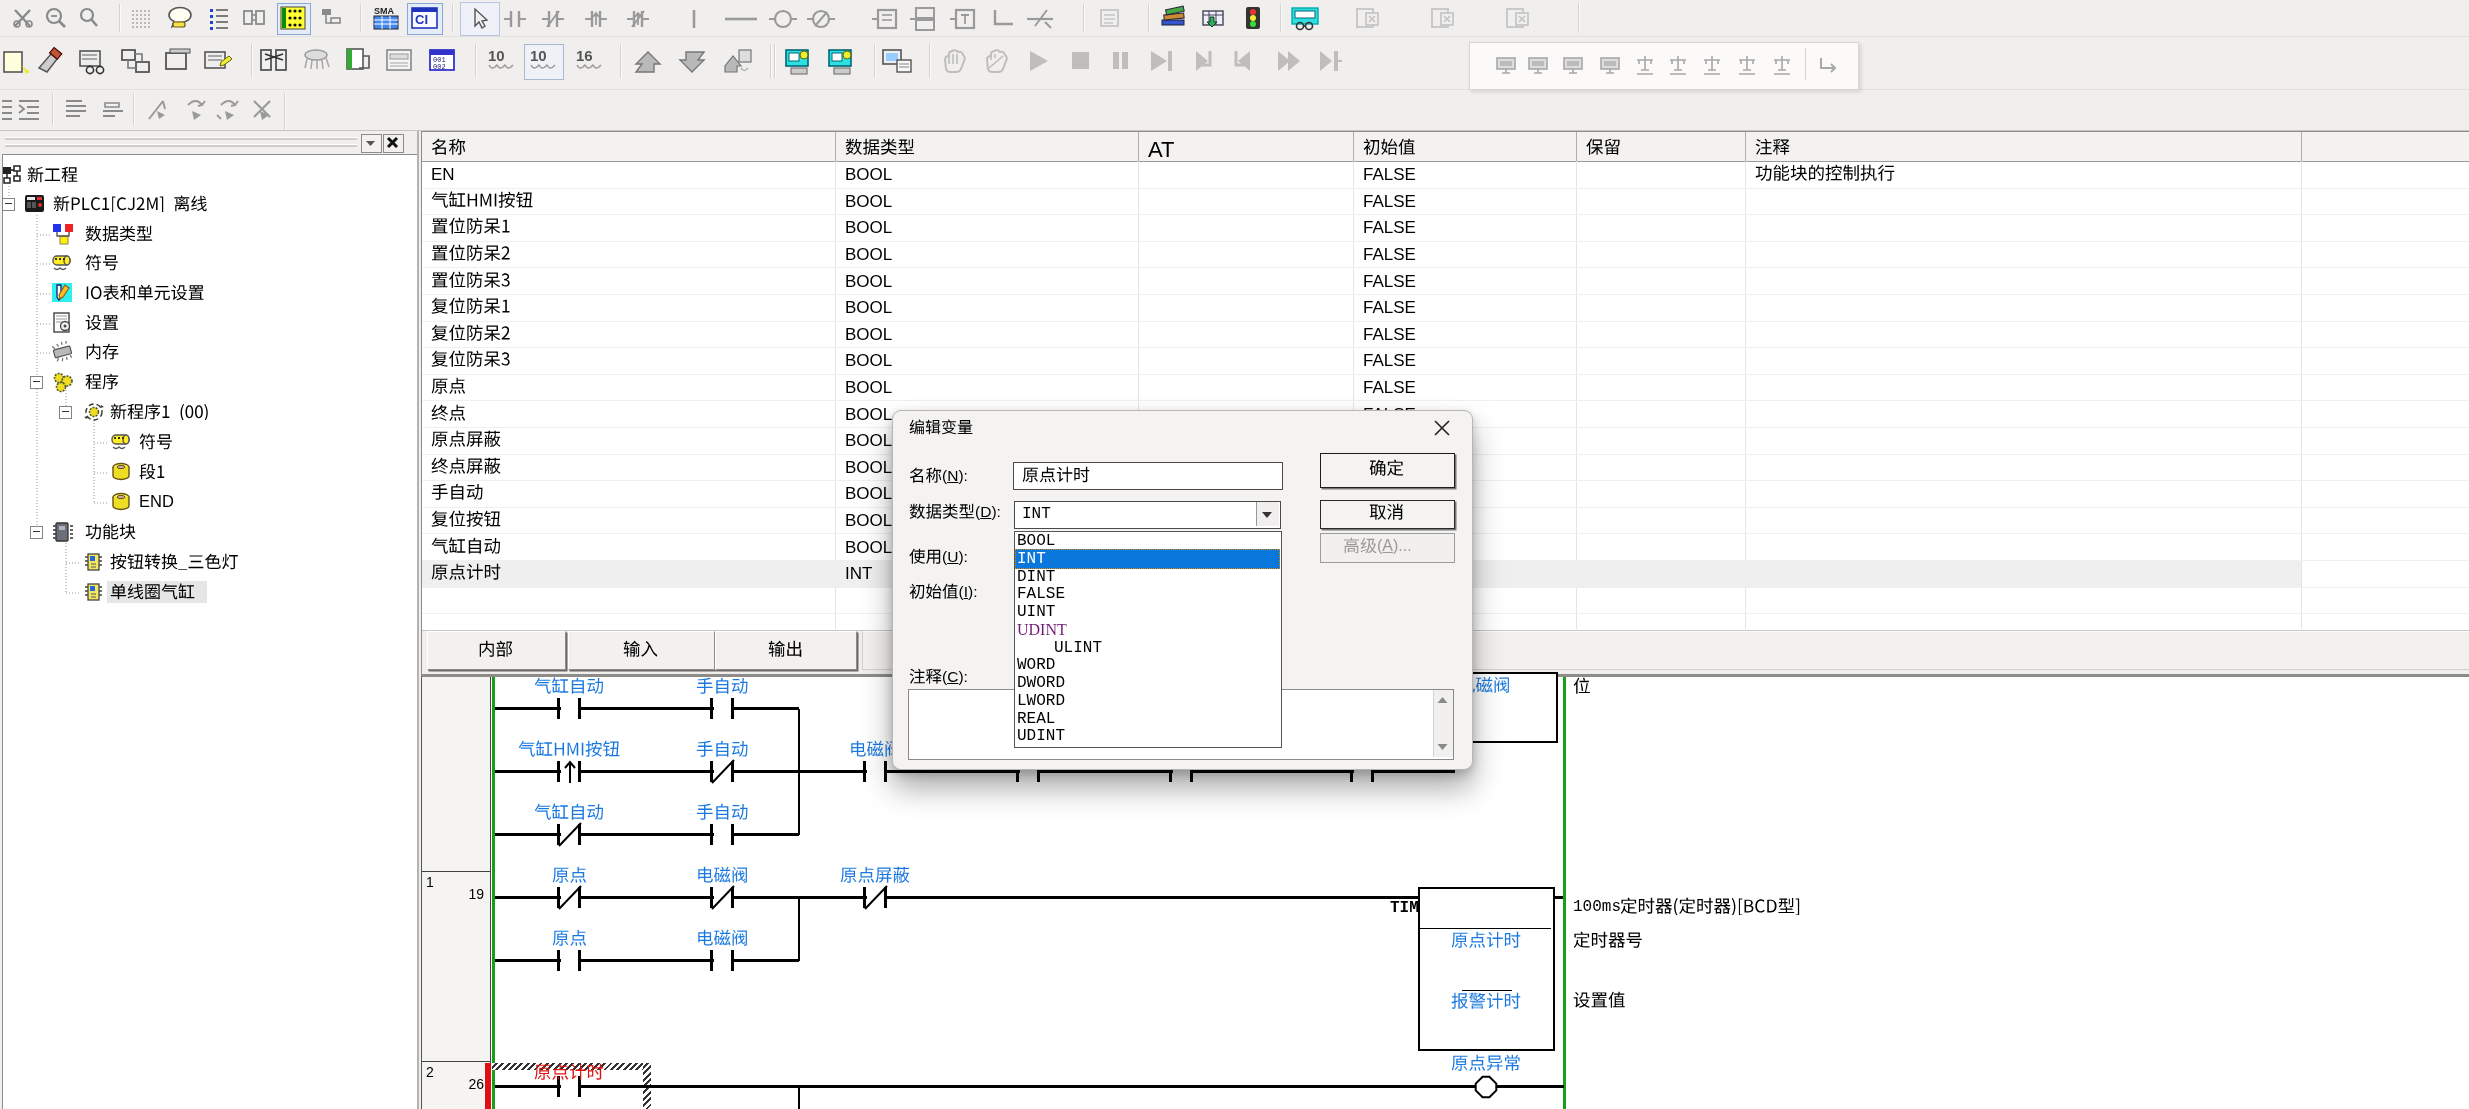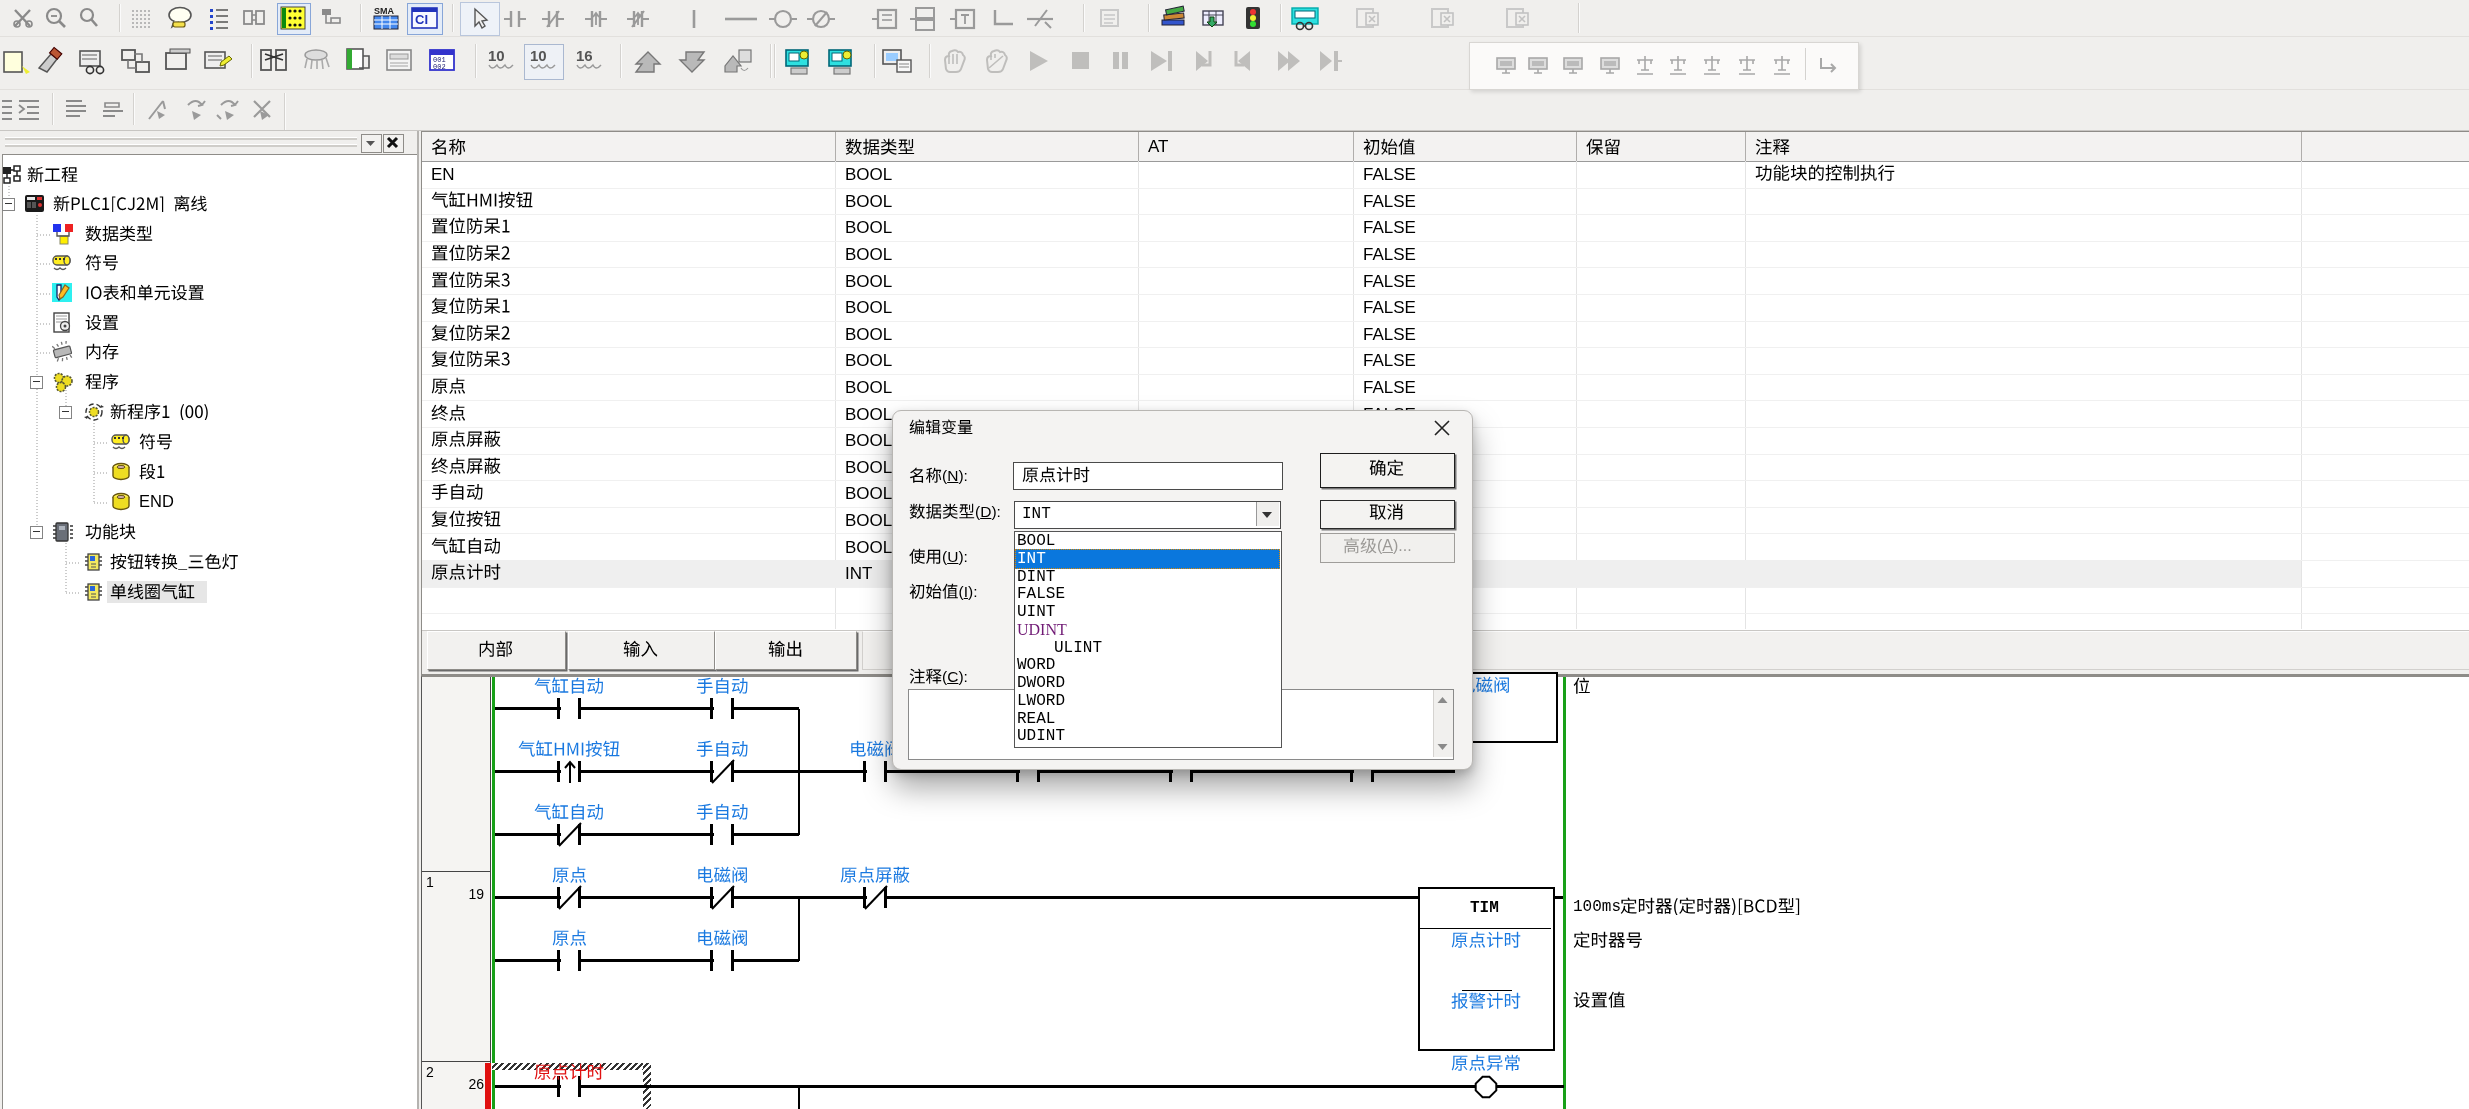--- a/index.html
+++ b/index.html
@@ -801,21 +801,21 @@
     <svg class="a" style="left:431.0px;top:137.5px;width:35.0px;height:17.5px;" viewBox="0 0 200 100" preserveAspectRatio="none" fill="#000">
       <use href="#g49" x="0"></use>
       <use href="#g50" x="100"></use>
     </svg>
     <svg class="a" style="left:845.0px;top:137.5px;width:70.0px;height:17.5px;" viewBox="0 0 400 100" preserveAspectRatio="none" fill="#000">
       <use href="#g14" x="0"></use>
       <use href="#g15" x="100"></use>
       <use href="#g16" x="200"></use>
       <use href="#g17" x="300"></use>
     </svg>
-    <div class="a" style="left:1148px;top:137px;font-size:17px;color:#000;white-space:pre;">AT</div>
+    <div class="a" style="left:1148px;top:137px;font-size:22px;color:#000;white-space:pre;">AT</div>
     <svg class="a" style="left:1363.0px;top:137.5px;width:52.5px;height:17.5px;" viewBox="0 0 300 100" preserveAspectRatio="none" fill="#000">
       <use href="#g51" x="0"></use>
       <use href="#g52" x="100"></use>
       <use href="#g53" x="200"></use>
     </svg>
     <svg class="a" style="left:1586.0px;top:137.5px;width:35.0px;height:17.5px;" viewBox="0 0 200 100" preserveAspectRatio="none" fill="#000">
       <use href="#g54" x="0"></use>
       <use href="#g55" x="100"></use>
     </svg>
     <svg class="a" style="left:1755.0px;top:137.5px;width:35.0px;height:17.5px;" viewBox="0 0 200 100" preserveAspectRatio="none" fill="#000">
@@ -1158,21 +1158,21 @@
     <div class="a" style="left:709.75px;top:949.75px;width:3.2px;height:21.5px;background:#000"></div>
     <div class="a" style="left:730.75px;top:949.75px;width:3.2px;height:21.5px;background:#000"></div>
     <svg class="a" style="left:695.8px;top:929.0px;width:52.5px;height:17.5px;" viewBox="0 0 300 100" preserveAspectRatio="none" fill="#1878e0">
       <use href="#g83" x="0"></use>
       <use href="#g84" x="100"></use>
       <use href="#g85" x="200"></use>
     </svg>
     <div class="a" style="left:797.9px;top:897.5px;width:2.2px;height:63.0px;background:#000"></div>
     <div class="a" style="left:1418px;top:887px;width:133px;height:160px;background:#fff;border:2px solid #000"></div>
     <div class="a" style="left:1420px;top:927.5px;width:131px;height:1.8px;background:#000"></div>
-    <div class="a" style="left:1470px;top:899px;font-size:16px;color:#000;white-space:pre;font-family:'Liberation Mono',monospace;font-weight:bold;letter-spacing:0px">TIM</div>
+    <div class="a" style="left:1390px;top:899px;font-size:16px;color:#000;white-space:pre;font-family:'Liberation Mono',monospace;font-weight:bold;letter-spacing:0px">TIM</div>
     <svg class="a" style="left:1451.0px;top:931.0px;width:70.0px;height:17.5px;" viewBox="0 0 400 100" preserveAspectRatio="none" fill="#1878e0">
       <use href="#g69" x="0"></use>
       <use href="#g70" x="100"></use>
       <use href="#g77" x="200"></use>
       <use href="#g78" x="300"></use>
     </svg>
     <svg class="a" style="left:1451.0px;top:992.0px;width:70.0px;height:17.5px;" viewBox="0 0 400 100" preserveAspectRatio="none" fill="#1878e0">
       <use href="#g86" x="0"></use>
       <use href="#g87" x="100"></use>
       <use href="#g77" x="200"></use>

